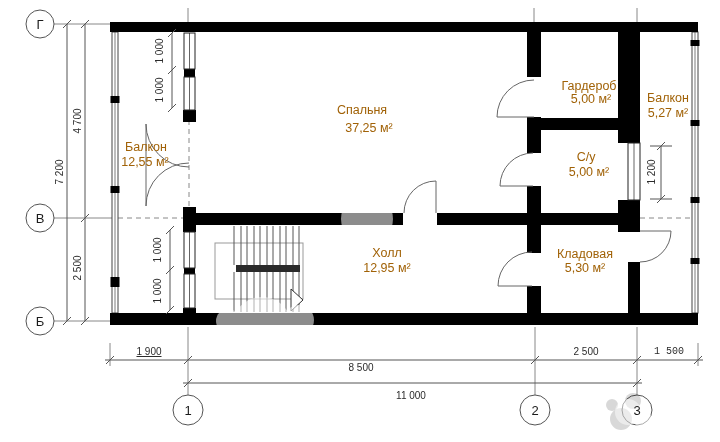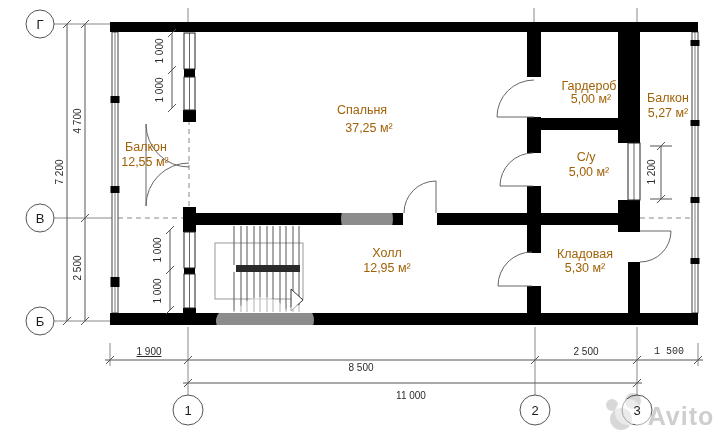--- a/index.html
+++ b/index.html
@@ -230,15 +230,14 @@
 <div class="lbl dim" style="left:669px;top:352px;font-family:Liberation Mono, monospace;">1 500</div>
 <div class="lbl dim" style="left:411px;top:376px;margin-top:20px;">11 000</div>
 
 <div class="lbl axis" style="left:40px;top:24px;">Г</div>
 <div class="lbl axis" style="left:40px;top:218px;">В</div>
 <div class="lbl axis" style="left:40px;top:321px;">Б</div>
 <div class="lbl axis" style="left:188px;top:410px;">1</div>
 <div class="lbl axis" style="left:535px;top:410px;">2</div>
 <div class="lbl axis" style="left:637px;top:410px;">3</div>
 
-<div class="lbl avito" style="left:681px;top:416px;">Avito</div>
 
 </div>
 
 </body></html>

